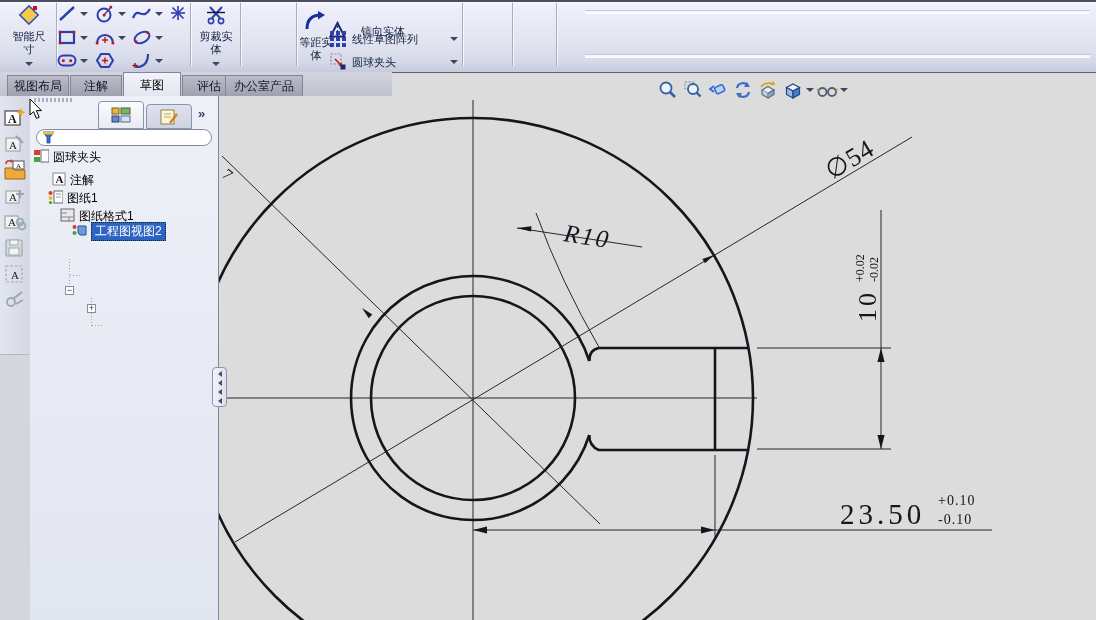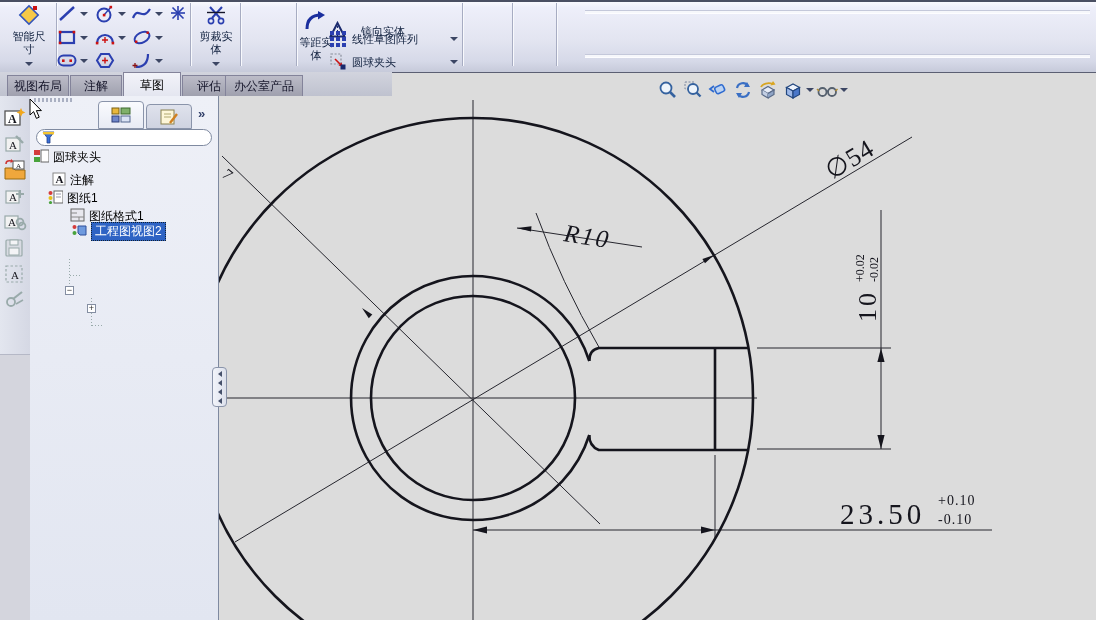--- a/index.html
+++ b/index.html
@@ -483,21 +483,21 @@
             <circle cx="2.5" cy="8" r="2" fill="#e8c21c"></circle>
             <circle cx="2.5" cy="12.5" r="1.6" fill="#49a33c"></circle>
             <rect x="6" y="1" width="9" height="12" fill="#fff" stroke="#666" stroke-width="1"></rect>
             <line x1="8" y1="4" x2="13" y2="4" stroke="#99a" stroke-width="1"></line>
             <line x1="8" y1="7" x2="13" y2="7" stroke="#99a" stroke-width="1"></line>
           </svg>
       </span>
       <span>图纸1</span>
     </div>
     <div class="exp" style="left:57px;top:208px;">+</div>
-    <div class="trow" style="left:40px;top:112px;">
+    <div class="trow" style="left:30px;top:112px;">
       <span class="ticon">
         <svg width="15" height="14">
             <rect x="1" y="1" width="13" height="12" fill="#e8e8ee" stroke="#666" stroke-width="1"></rect>
             <path d="M1,9 h13 M9,9 v4 M1,5 h6" stroke="#888" stroke-width="1" fill="none"></path>
           </svg>
       </span>
       <span>图纸格式1</span>
     </div>
     <div class="trow" style="left:42px;top:127px;">
       <span class="ticon">

